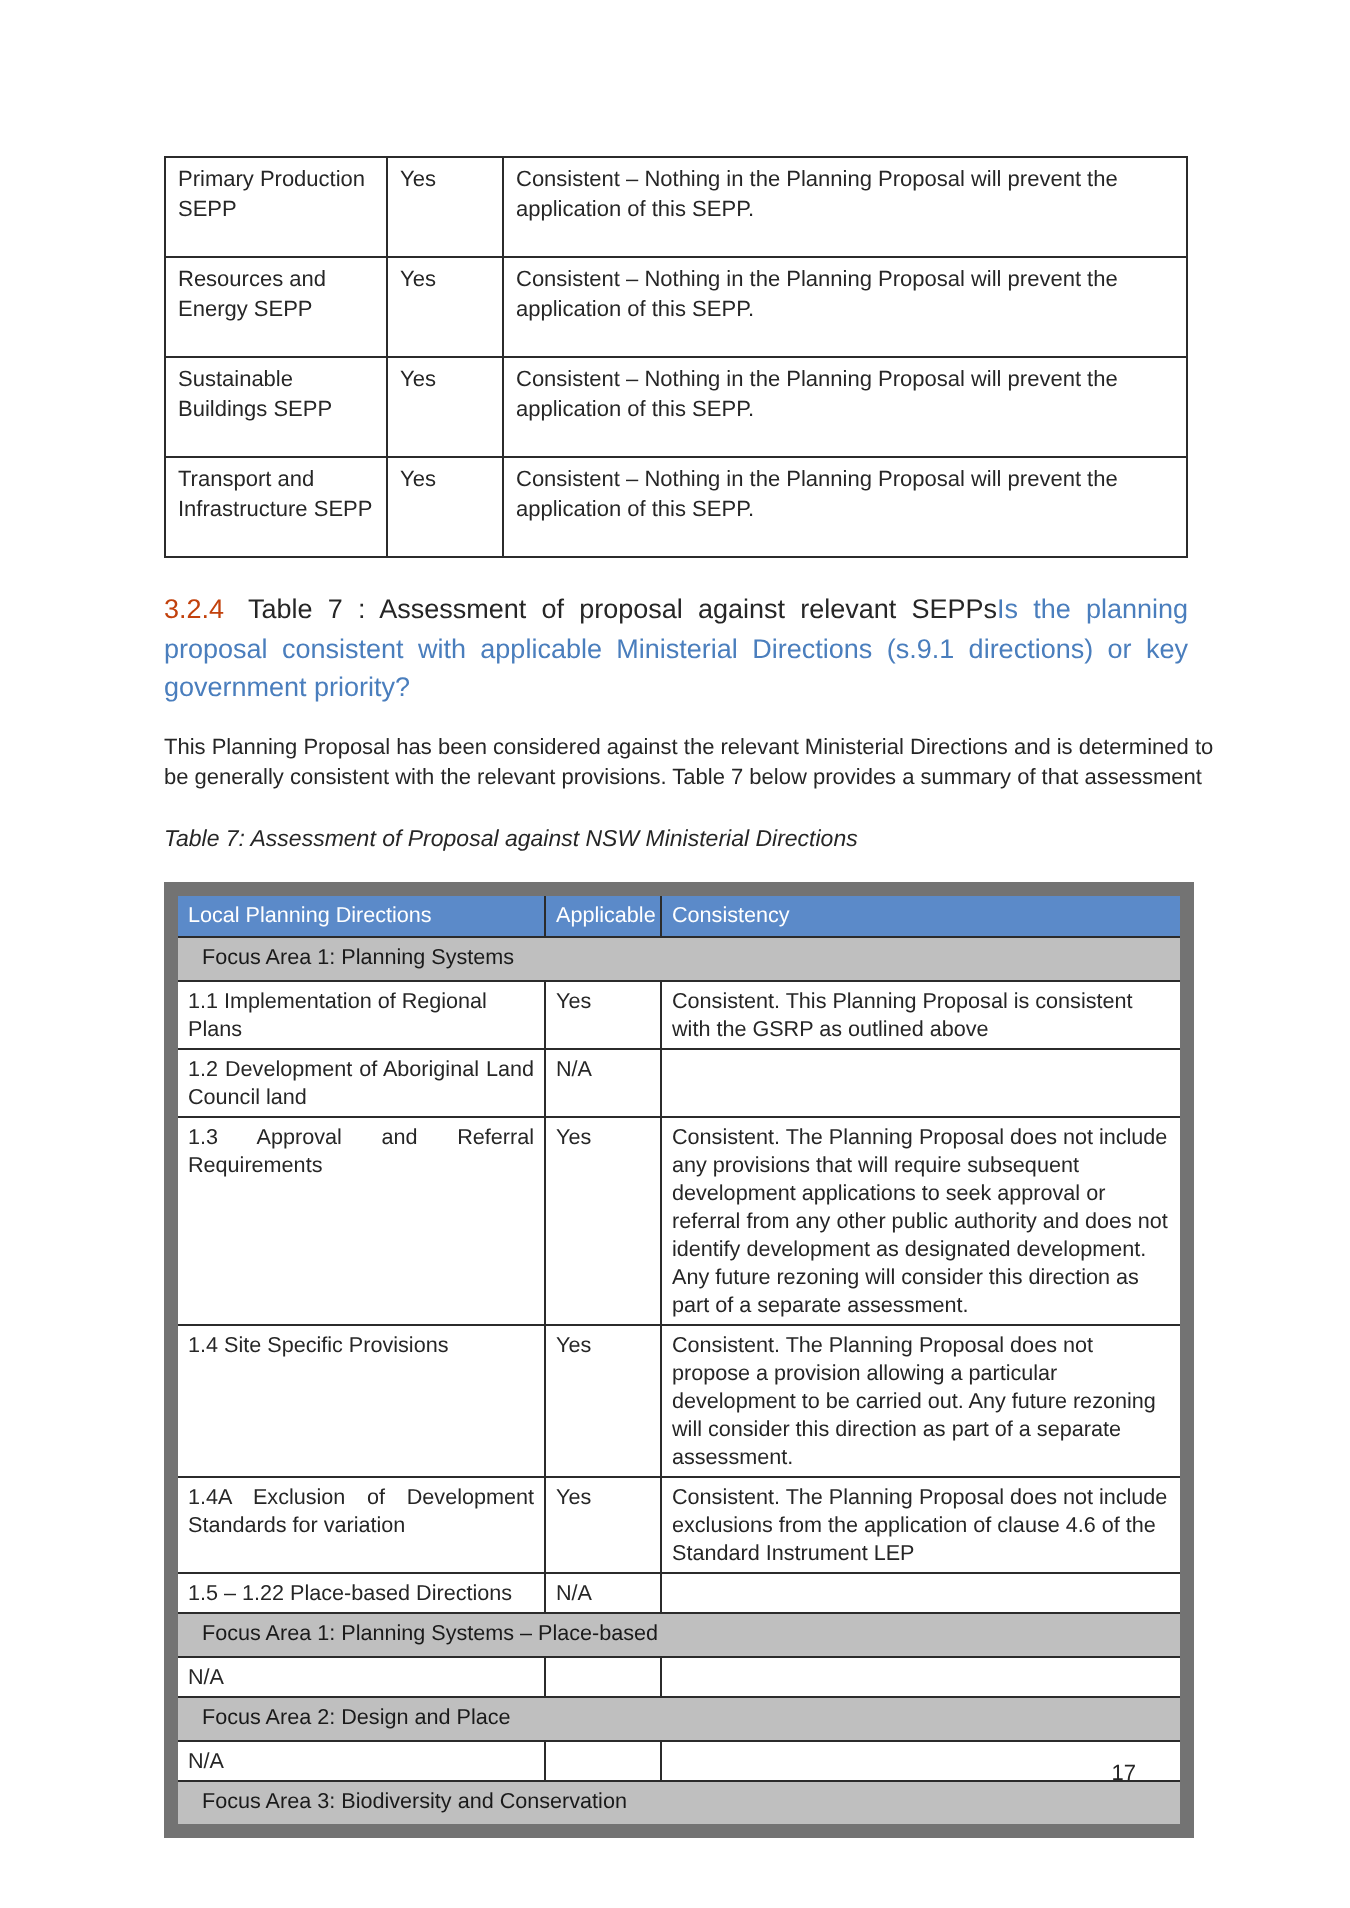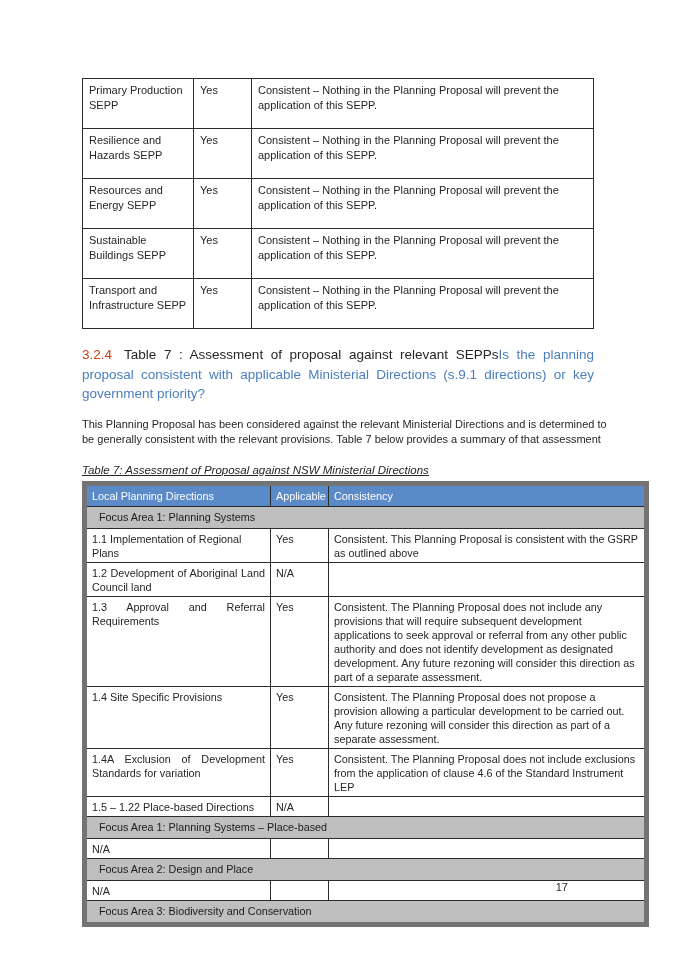--- a/index.html
+++ b/index.html
@@ -32,25 +32,25 @@
   .h-blue{color:#4a7ebd;}
 
   
   .body-para{
     margin:13px 0 0 0;width:530px;
     font-size:11px;line-height:15.5px;color:#262626;
   }
 
   
   .table-caption{
-    margin:16px 0 5px 0;font-size:11.5px;font-style:italic;color:#262626;text-decoration:underline;
+    margin:16px 0 15px 0;font-size:11.5px;font-style:italic;color:#262626;
   }
 
   
-  .md-table{width:567px;table-layout:fixed;border:5px solid #737373;}
+  .md-table{width:515px;table-layout:fixed;border:7px solid #737373;}
   .md-table td,.md-table th{
     border:1px solid #2b2b2b;vertical-align:top;
     font-size:10.8px;line-height:14px;padding:3px 5px 2px 5px;
     font-weight:400;text-align:left;
   }
   .md-col1{width:173px;}
   .md-col2{width:47px;}
   .md-header th{
     background:#5b8ac9;color:#ffffff;height:15px;
   }
@@ -68,25 +68,20 @@
 </style>
 </head>
 <body>
 
 <div class="content">
 
   <table class="sepp-table">
     <tbody>
       <tr>
         <td class="sepp-col1">Primary Production SEPP</td>
-        <td class="sepp-col2">Yes</td>
-        <td>Consistent – Nothing in the Planning Proposal will prevent the application of this SEPP.</td>
-      </tr>
-      <tr>
-        <td class="sepp-col1">Resilience and Hazards SEPP</td>
         <td class="sepp-col2">Yes</td>
         <td>Consistent – Nothing in the Planning Proposal will prevent the application of this SEPP.</td>
       </tr>
       <tr>
         <td class="sepp-col1">Resources and Energy SEPP</td>
         <td class="sepp-col2">Yes</td>
         <td>Consistent – Nothing in the Planning Proposal will prevent the application of this SEPP.</td>
       </tr>
       <tr>
         <td class="sepp-col1">Sustainable Buildings SEPP</td>

